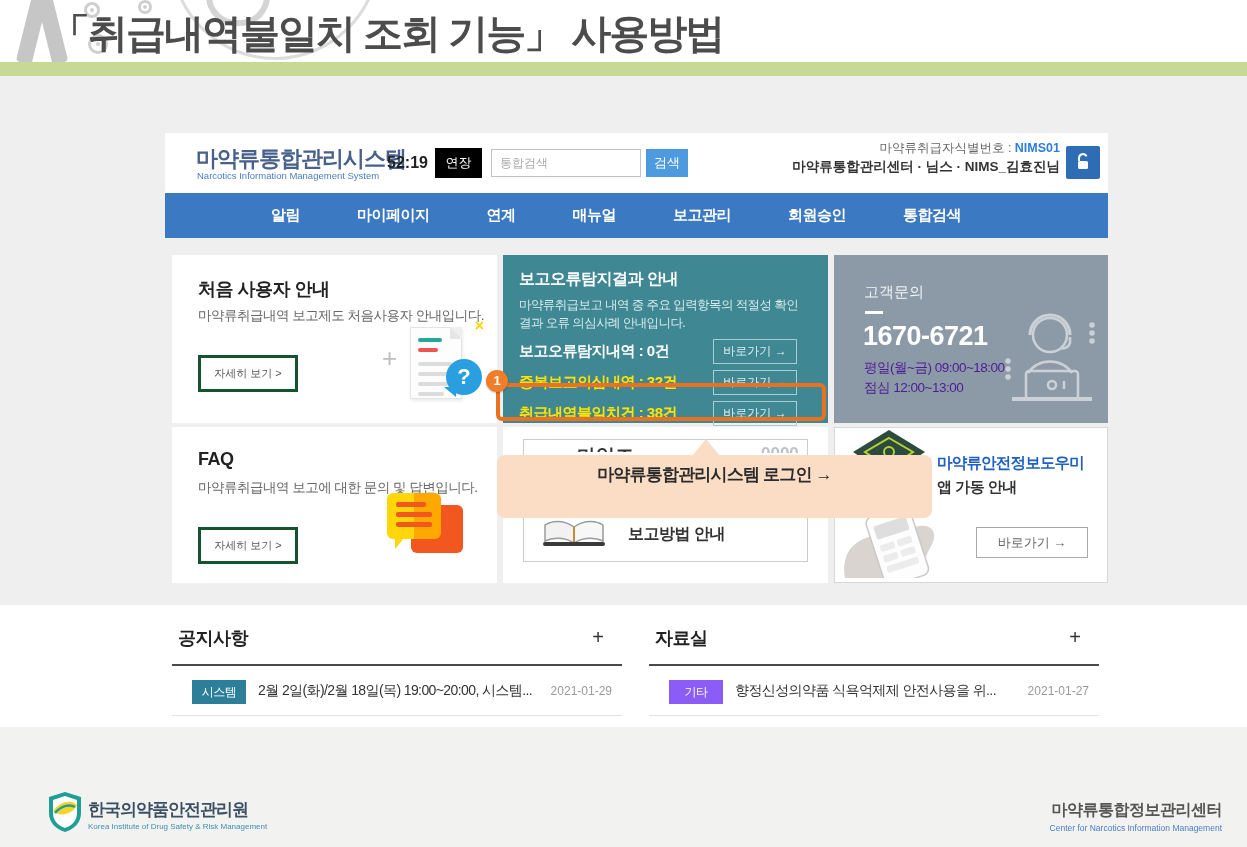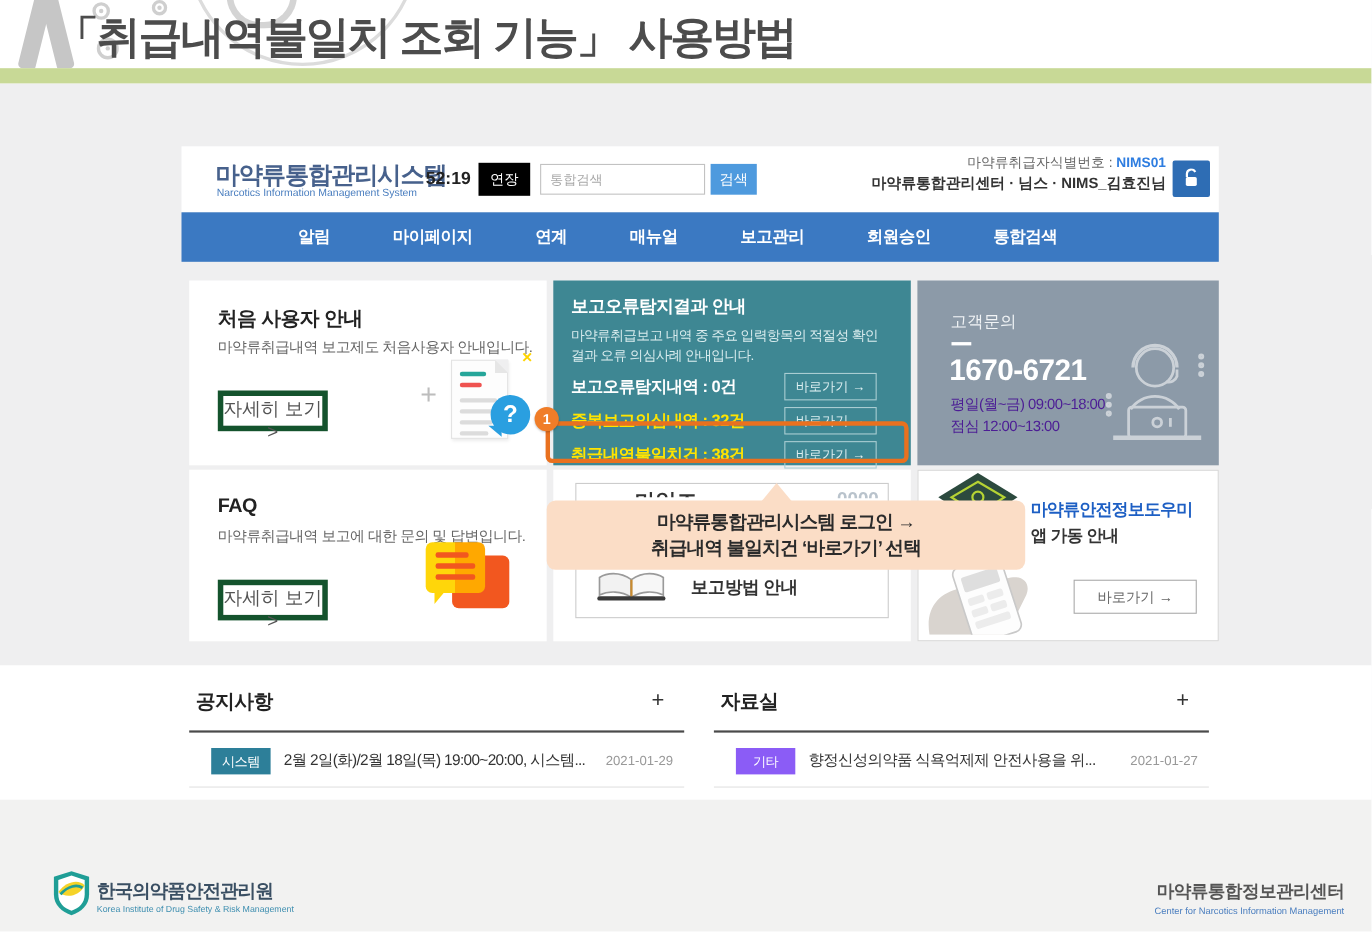--- a/index.html
+++ b/index.html
@@ -42,21 +42,21 @@
 
   
   .nav { position:absolute; left:165px; top:193px; width:943px; height:45px; background:#3b79c2; display:flex; align-items:center; padding-left:106px; gap:57px; }
   .nav-item { color:#fff; font-size:15px; font-weight:bold; letter-spacing:-0.5px; cursor:pointer; white-space:nowrap; }
 
   
   .card { position:absolute; background:#fff; }
   .card-first { left:172px; top:255px; width:325px; height:168px; }
   .card-title { position:absolute; left:26px; top:22px; font-size:18px; font-weight:bold; color:#222; letter-spacing:-0.5px; }
   .card-desc  { position:absolute; left:26px; top:52px; font-size:13.5px; color:#666; letter-spacing:-0.5px; }
-  .btn-more { position:absolute; left:26px; top:100px; width:100px; height:37px; background:#fff; border:5px solid #14532d; font-size:17px; color:#555; cursor:pointer; }
+  .btn-more { position:absolute; left:26px; top:100px; width:100px; height:37px; background:#fff; border:3px solid #14532d; font-size:11px; color:#555; cursor:pointer; }
 
   .card-teal { left:503px; top:255px; width:325px; height:168px; background:#3e8793; }
   .teal-title { position:absolute; left:16px; top:14px; font-size:16px; font-weight:bold; color:#fff; letter-spacing:-0.5px; }
   .teal-desc  { position:absolute; left:16px; font-size:12.5px; color:#d9ecee; letter-spacing:-0.6px; }
   .teal-row-label { position:absolute; left:16px; font-size:15px; font-weight:bold; letter-spacing:-0.5px; }
   .lbl-white { color:#fff; } .lbl-yellow { color:#ffe400; }
   .btn-go-teal { position:absolute; left:210px; width:84px; height:25px; background:transparent; border:1px solid #a9cdd2; color:#dff0f2; font-size:12px; cursor:pointer; }
 
   .card-contact { left:834px; top:255px; width:274px; height:168px; background:#8c9aa8; }
   .contact-title { position:absolute; left:30px; top:28px; font-size:15px; color:#f0f3f5; }
@@ -294,21 +294,20 @@
           <rect x="44" y="78" width="33" height="7" rx="2" fill="#ececec"></rect>
         </g>
       </svg>
     </div>
   </div>
 
   <div class="highlight"></div>
   <div class="step-badge">1</div>
   <div class="callout">
     <div class="callout-line">마약류통합관리시스템 로그인 →</div>
-    <div class="callout-line">취급내역 불일치건 ‘바로가기’ 선택</div>
   </div>
 
   <div class="notice-col col-notice">
     <div class="notice-head">
       <div class="notice-title">공지사항</div>
       <button class="notice-more">+</button>
     </div>
     <div class="notice-row">
       <span class="notice-badge badge-teal">시스템</span>
       <span class="notice-text">2월 2일(화)/2월 18일(목) 19:00~20:00, 시스템...</span>

